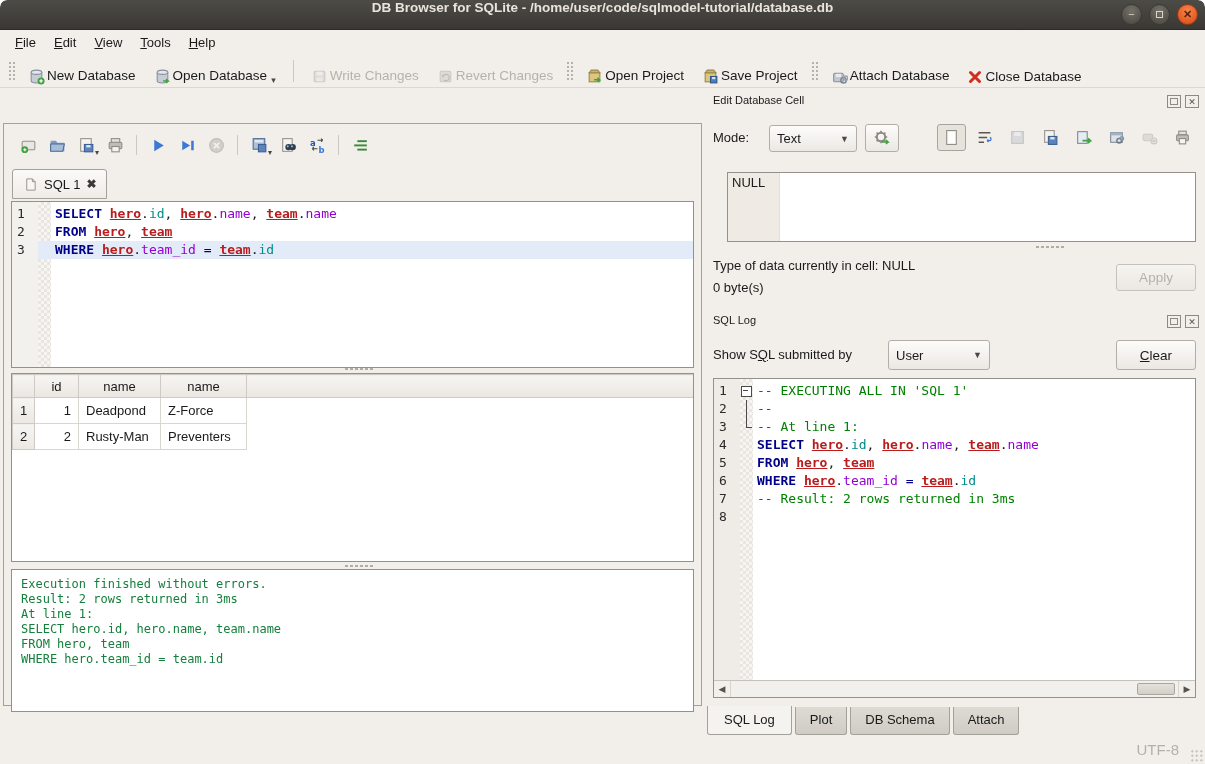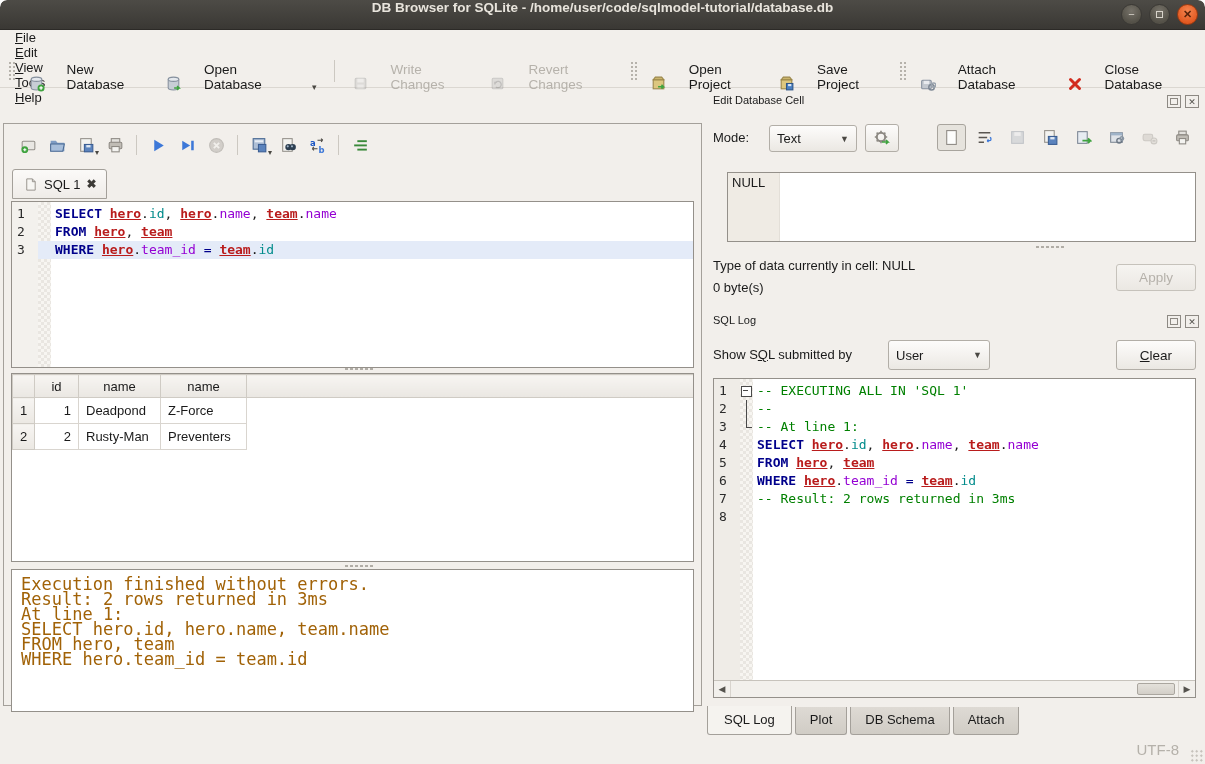--- a/index.html
+++ b/index.html
@@ -17,32 +17,32 @@
   .win-btns { position:absolute; right:7px; top:4px; display:flex; gap:7px; }
   .wbtn { width:21px; height:21px; border-radius:50%; border:1px solid #3b3935;
     background:radial-gradient(circle at 50% 32%, #767269, #545148 70%);
     display:flex; align-items:center; justify-content:center; color:#d8d4cb; font-size:11px; line-height:1; }
   .wbtn .sq { width:7px; height:7px; border:1.5px solid #d8d4cb; display:block; }
   .wbtn.close { background:radial-gradient(circle at 50% 32%, #f5854f, #e0571f 75%);
     border-color:#9c3a10; color:#59230a; font-weight:bold; }
 
   
   .menubar { position:absolute; left:0; top:30px; width:1205px; height:24px;
-    display:flex; align-items:stretch; padding-left:6px; background:#f2efeb;flex-direction:column; }
+    display:flex; align-items:stretch; padding-left:6px; background:#f2efeb; }
   .menu-item { display:flex; align-items:center; padding:0 9px; cursor:default; }
   .menu-item span { display:block; }
   .menu-item span::first-letter { text-decoration:underline; }
 
   
   .toolbar { position:absolute; left:0; top:54px; width:1205px; height:34px;
     display:flex; align-items:center; padding:0 4px; border-bottom:1px solid #dbd7d1; }
   .tb-handle { width:7px; height:20px; margin:0 4px;
     background-image:radial-gradient(#b6b2ab 34%, transparent 36%); background-size:4px 4px; }
   .tb-sep { width:1px; height:22px; background:#ccc8c1; margin:0 8px; }
-  .tb-btn { display:flex; align-items:flex-end; gap:22px; padding:4px 9px; border-radius:3px; font-size:13.5px;margin-top:12px; }
+  .tb-btn { display:flex; align-items:flex-start; gap:2px; padding:4px 9px; border-radius:3px; font-size:13.5px;margin-top:12px; }
   .tb-btn svg { flex:none; }
   .tb-btn.disabled { color:#b6b2ab; }
   .tb-btn.disabled svg { opacity:.4; filter:grayscale(1); }
   .tb-caret { font-size:9px; color:#4a4843; margin-left:2px; align-self:flex-end; }
 
   
   .left-pane  { position:absolute; left:0;   top:88px; width:705px; height:640px; }
   .right-pane { position:absolute; left:705px; top:88px; width:500px; height:640px; }
 
   
@@ -101,22 +101,22 @@
   .grid-box td { border:1px solid #d9d5cf; height:26px; padding:0 7px; background:#fff; }
   .grid-box td.rowhdr { background:linear-gradient(#f7f5f2,#ebe8e3); border-color:#cfcbc4; text-align:center; padding:0 4px; }
   .grid-box .c0 { width:22px; } .grid-box .c1 { width:44px; } .grid-box .c2 { width:82px; } .grid-box .c3 { width:86px; }
   .grid-box .num { text-align:right; }
   .grid-box th.fill { border-left:none; border-right:none; }
   .grid-box td.fill { border:none; background:transparent; }
 
   
   .msg-box { position:absolute; left:7px; top:445px; width:683px; height:143px;
     border:1px solid #94908a; background:#fff; }
-  .msg { font-family:"DejaVu Sans Mono", monospace; font-size:17px; line-height:15px;
-    padding:7px 9px; white-space:pre; color:#a16207; }
+  .msg { font-family:"DejaVu Sans Mono", monospace; font-size:12px; line-height:15px;
+    padding:7px 9px; white-space:pre; color:#15803d; }
 
   .splitter { position:absolute; width:30px; height:4px;
     background-image:radial-gradient(#b1ada6 35%, transparent 37%); background-size:5px 4px; }
 
   
   .dock-title { position:absolute; left:8px; font-size:11px; }
   .dock-icons { position:absolute; right:6px; display:flex; gap:4px; }
   .dicon { width:14px; height:13px; border:1px solid #8d8983; position:relative; background:#f2efeb;
     display:flex; align-items:center; justify-content:center; font-size:9px; color:#55534e; }
   .dicon.float::before { content:''; position:absolute; left:2px; top:2px; width:6px; height:5px; border:1px solid #8d8983; }

